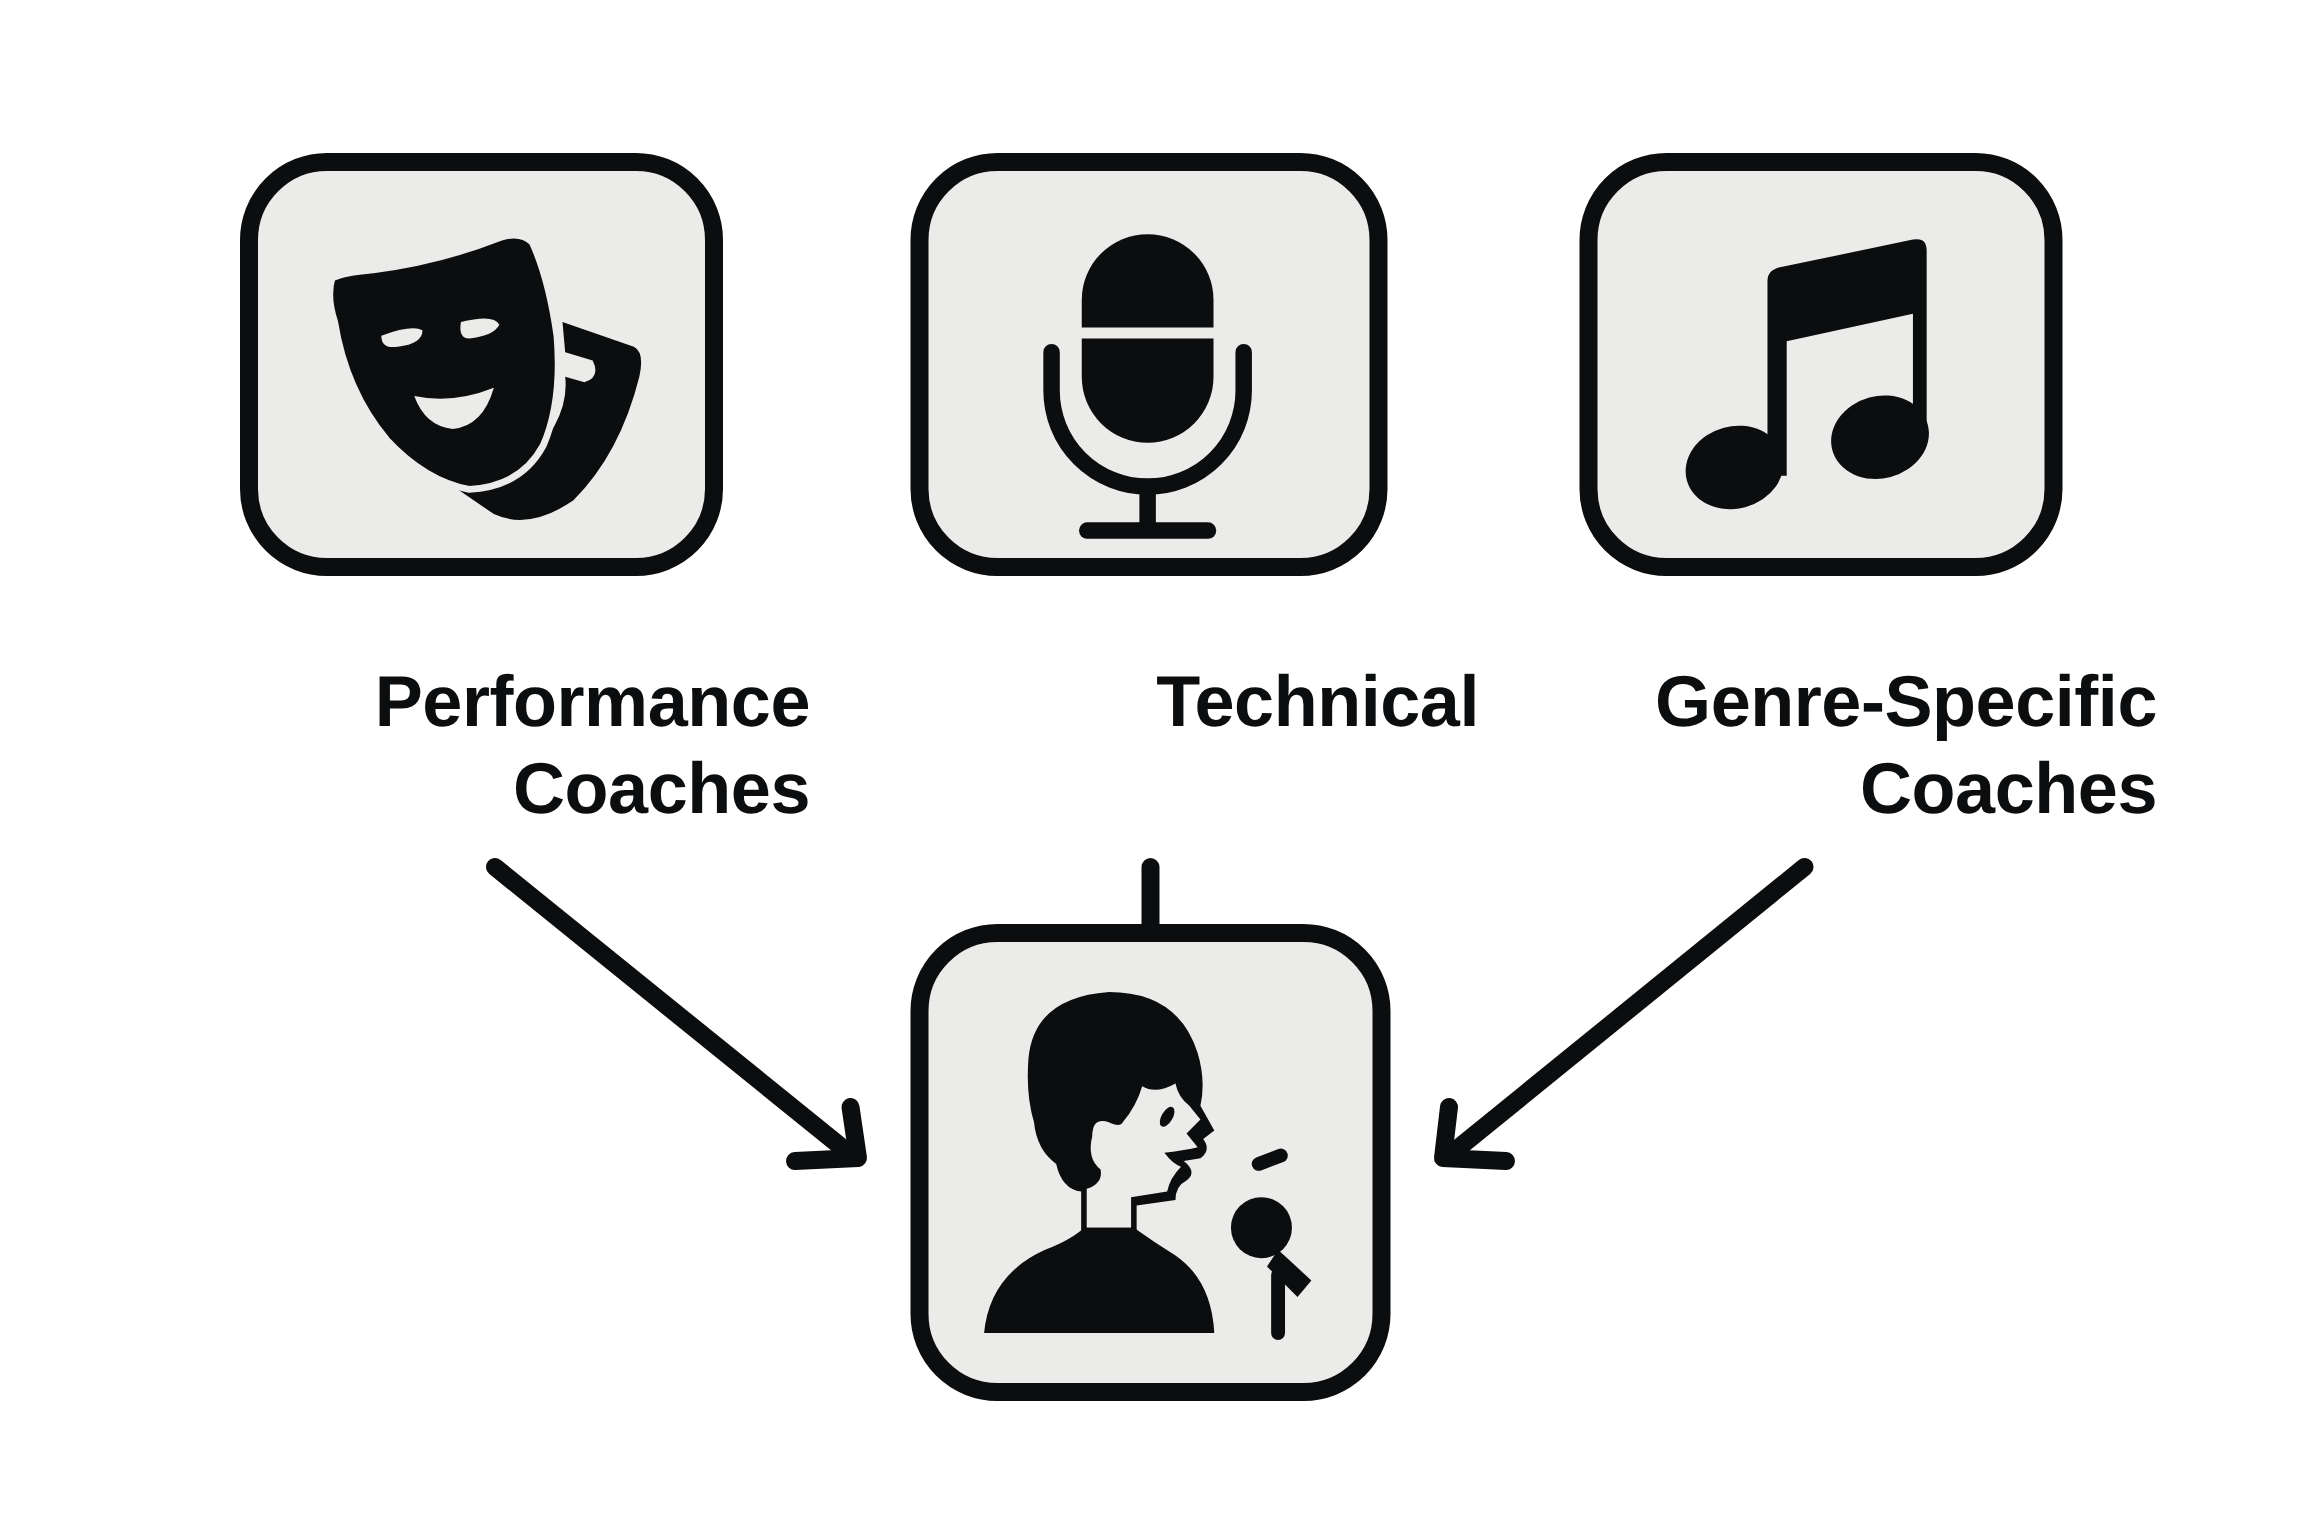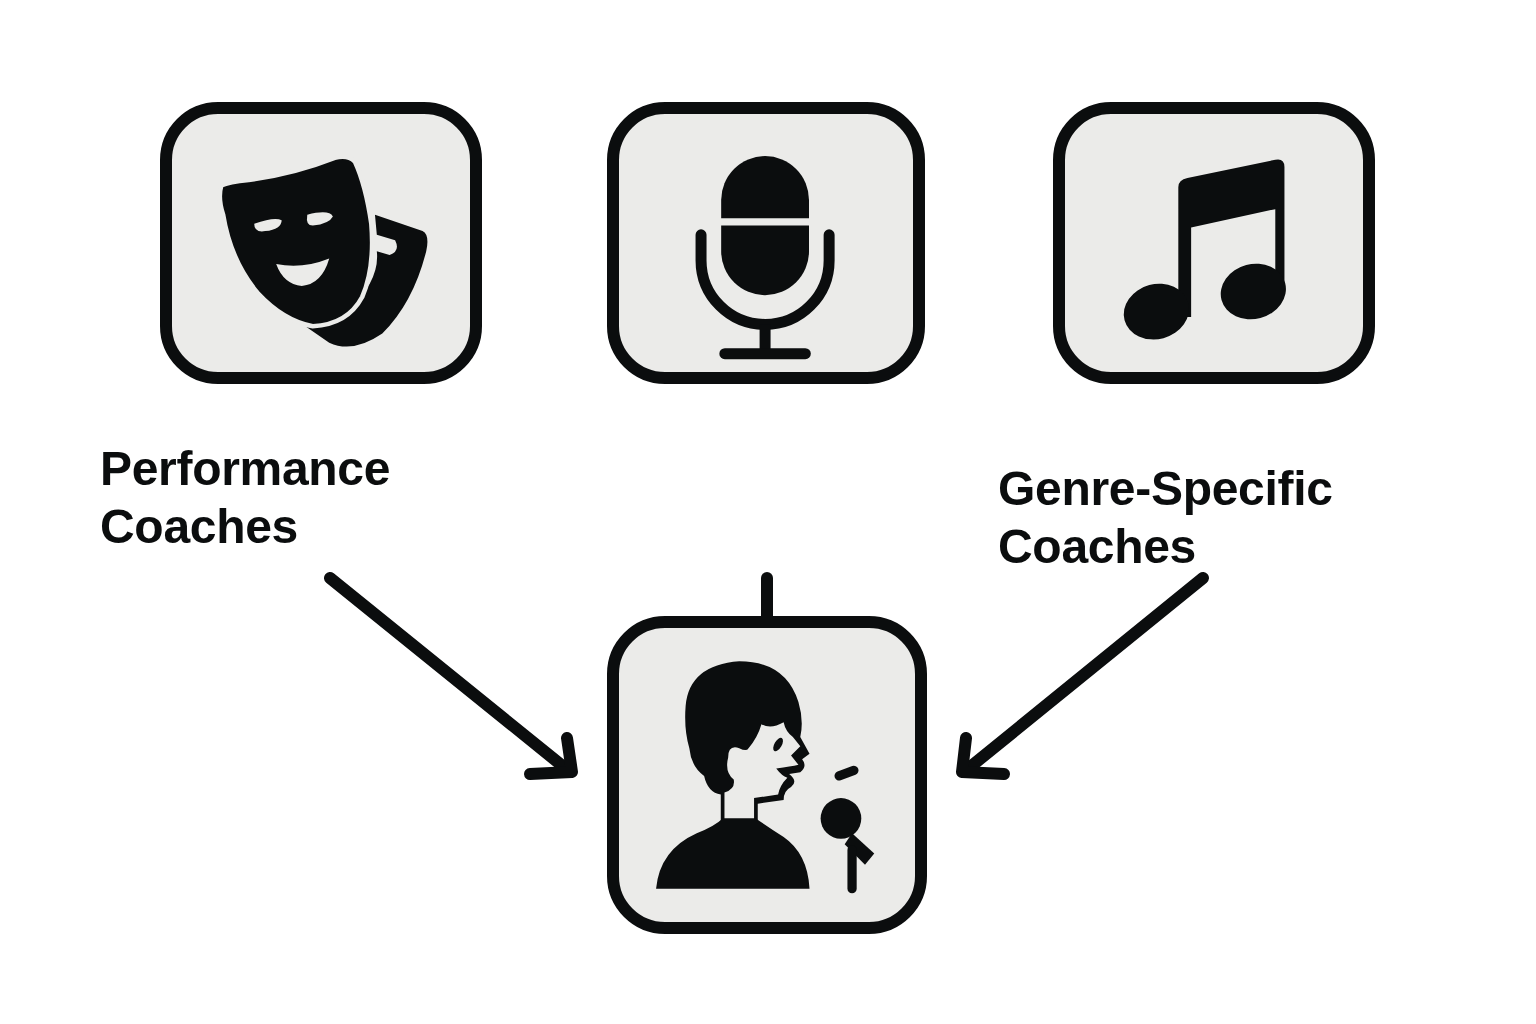--- a/index.html
+++ b/index.html
@@ -1,21 +1,21 @@
 <!DOCTYPE html>
 <html><head>
 <meta charset="utf-8">
 <style>
   html, body { margin: 0; padding: 0; background: #ffffff; }
   body { width: 1536px; height: 1024px; position: relative; overflow: hidden;
          font-family: "Liberation Sans", "DejaVu Sans", sans-serif; color: #0b0d0e; }
   .tile { position: absolute; width: 300px; height: 282px; box-sizing: border-box;
           border: 12px solid #0b0d0e; border-radius: 58px; background: #ebebe9; }
   .tile svg { position: absolute; left: 0; top: 0; width: 100%; height: 100%; }
-  .label { position: absolute; width: 440px; text-align: left; font-weight: 700;
+  .label { position: absolute; width: 440px; text-align: right; font-weight: 700;
            font-size: 48px; line-height: 58px; letter-spacing: -0.3px; }
   .label span { display: block; }
   #connectors { position: absolute; left: 0; top: 0; width: 1536px; height: 1024px; pointer-events: none; }
 </style>
 </head>
 <body>
 
 <svg id="connectors" viewBox="0 0 1536 1024">
   <g stroke="#0b0d0e" stroke-width="12" stroke-linecap="round" stroke-linejoin="round" fill="none">
     <g>
@@ -60,22 +60,23 @@
     <ellipse cx="98" cy="216" rx="36" ry="30" transform="rotate(-15 98 216)" fill="#0b0d0e"></ellipse>
     <ellipse cx="204" cy="194" rx="36" ry="30" transform="rotate(-15 204 194)" fill="#0b0d0e"></ellipse>
   </svg>
 </div>
 
 <div class="label" style="left:100px; top:440px;">
   <span>Performance</span>
   <span>Coaches</span>
 </div>
 <div class="label" style="left:546px; top:440px;">
+  <span>Technical</span>
 </div>
-<div class="label" style="left:998px; top:460px;">
+<div class="label" style="left:998px; top:440px;">
   <span>Genre-Specific</span>
   <span>Coaches</span>
 </div>
 
 <div class="tile" style="left:607px; top:616px; width:320px; height:318px;">
   <svg viewBox="0 0 320 318">
 
     <path d="M72 84 Q76 40 130 36 Q180 36 194 80 Q200 100 196 118 L206 136 L198 142 Q204 150 196 156 L184 158 Q194 166 186 172 Q178 176 178 186 L150 190 L150 214 L110 214 L110 180 Q96 178 92 160 Q78 150 76 130 Q70 110 72 84 Z" fill="#0b0d0e"></path>
     <path d="M118 140 Q118 126 130 130 Q138 134 140 130 Q150 118 154 104 Q164 110 178 102 Q180 112 188 118 L196 128 L186 138 L194 148 Q186 150 170 152 Q176 160 182 162 Q174 170 172 180 L146 184 L146 206 L114 206 L114 178 Q126 174 124 164 Q114 156 118 140 Z" fill="#ebebe9"></path>
     <ellipse cx="172" cy="126" rx="4" ry="8" transform="rotate(30 172 126)" fill="#0b0d0e"></ellipse>

